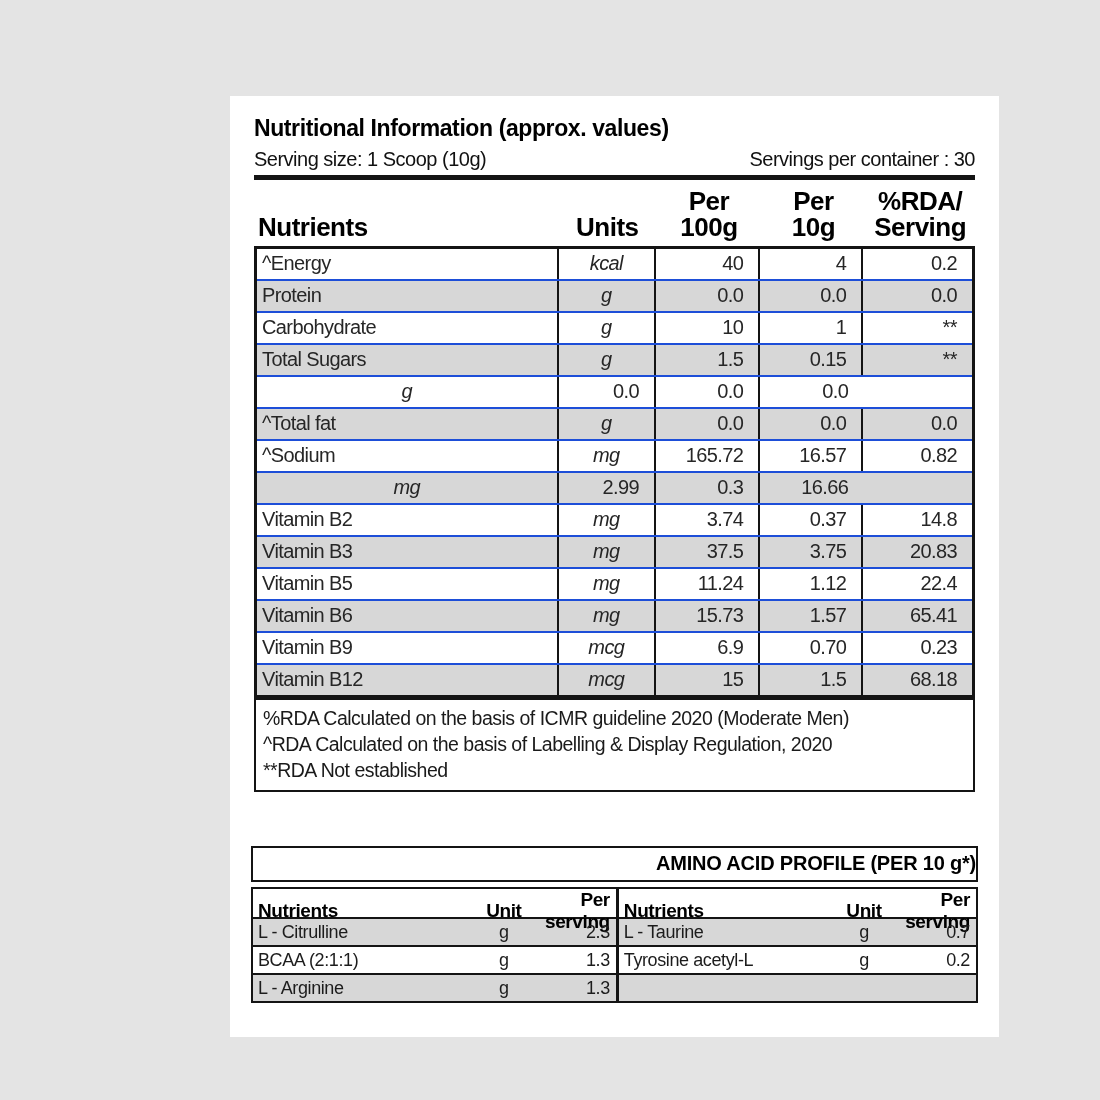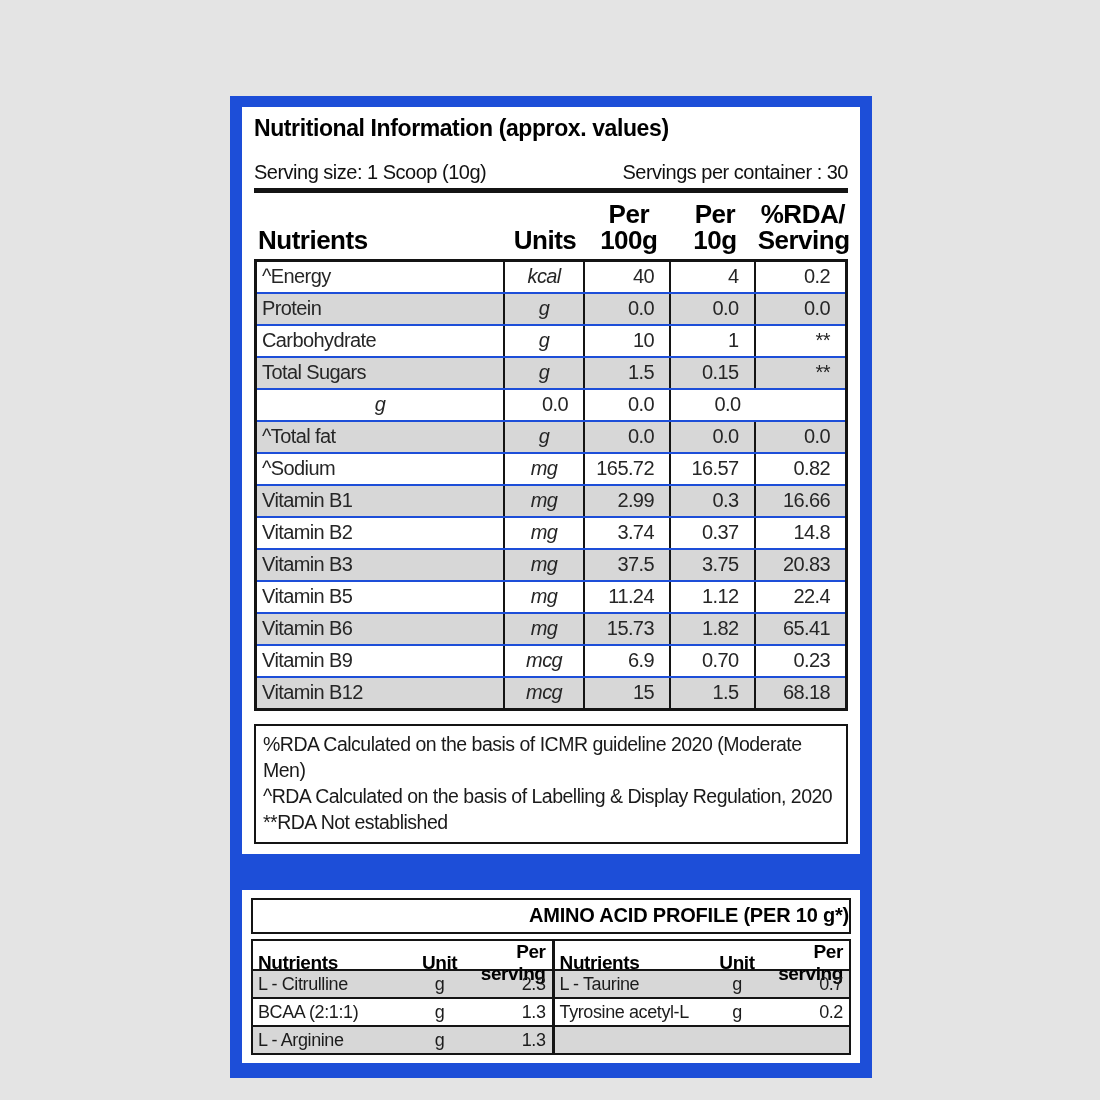--- a/index.html
+++ b/index.html
@@ -4,41 +4,41 @@
 <style>
   html,body{margin:0;padding:0;}
   body{
     width:1100px;height:1100px;position:relative;
     background:#e4e4e4;
     font-family:"Liberation Sans","DejaVu Sans",sans-serif;
     color:#1c1c1c;
     -webkit-font-smoothing:antialiased;
   }
   .label{
-    position:absolute;left:230px;top:96px;width:642px;
-    background:#1d4ed8;
-    padding:11px 0 15px;
+    position:absolute;left:230px;top:96px;width:769px;
+    background:#ffffff;
+    padding:11px 0 26px;
     box-sizing:border-box;
   }
   .panel{
     background:#ffffff;
     margin:0 12px;
     box-sizing:border-box;
   }
   .panel1{ padding:8px 12px 10px; }
   .panel2{ margin-top:36px; padding:8px 9px; }
 
   .title{
     font-size:23px;font-weight:bold;color:#000;
     letter-spacing:-0.4px;line-height:1.2;
   }
   .serving-row{
     display:flex;justify-content:space-between;align-items:baseline;
     font-size:20px;letter-spacing:-0.5px;color:#111;
-    margin-top:18px;
+    margin-top:5px;
   }
   .rule{height:5px;background:#141414;margin-top:4px;}
 
   
   .ngrid{display:grid;grid-template-columns:42.2% 13.6% 14.6% 14.4% 15.2%;}
   .nheader{margin-top:2px;align-items:end;}
   .nhc{
     font-weight:bold;color:#000;font-size:26px;letter-spacing:-0.5px;
     white-space:pre-line;line-height:1.02;
     padding:6px 0 5px;text-align:center;align-self:end;
@@ -57,21 +57,21 @@
     height:100%;display:flex;align-items:center;
     border-right:2px solid #141414;
     box-sizing:border-box;overflow:hidden;
   }
   .nc.c0{padding-left:5px;justify-content:flex-start;}
   .nc.c1{justify-content:center;font-style:italic;}
   .nc.c2,.nc.c3,.nc.c4{justify-content:flex-end;padding-right:15px;}
   .nc.c4{border-right:none;}
 
   .footbox{
-    border:2.5px solid #141414;margin-top:13px;
+    border:2.5px solid #141414;margin-top:0;
     padding:5px 7px 7px;font-size:19.5px;letter-spacing:-0.5px;
     line-height:1.34;color:#1a1a1a;
   }
 
   .amino-title-box{
     border:2.5px solid #141414;text-align:right;
     font-weight:bold;font-size:20px;letter-spacing:-0.2px;color:#000;
     padding:4px 0 5px;
   }
   .amino-wrap{
@@ -159,21 +159,20 @@
           <div class="nc c4">0.0</div>
         </div>
         <div class="nrow w">
           <div class="nc c0">^Sodium</div>
           <div class="nc c1">mg</div>
           <div class="nc c2">165.72</div>
           <div class="nc c3">16.57</div>
           <div class="nc c4">0.82</div>
         </div>
         <div class="nrow g">
-          <div class="nc c0">Vitamin B1</div>
           <div class="nc c1">mg</div>
           <div class="nc c2">2.99</div>
           <div class="nc c3">0.3</div>
           <div class="nc c4">16.66</div>
         </div>
         <div class="nrow w">
           <div class="nc c0">Vitamin B2</div>
           <div class="nc c1">mg</div>
           <div class="nc c2">3.74</div>
           <div class="nc c3">0.37</div>
@@ -190,21 +189,21 @@
           <div class="nc c0">Vitamin B5</div>
           <div class="nc c1">mg</div>
           <div class="nc c2">11.24</div>
           <div class="nc c3">1.12</div>
           <div class="nc c4">22.4</div>
         </div>
         <div class="nrow g">
           <div class="nc c0">Vitamin B6</div>
           <div class="nc c1">mg</div>
           <div class="nc c2">15.73</div>
-          <div class="nc c3">1.82</div>
+          <div class="nc c3">1.57</div>
           <div class="nc c4">65.41</div>
         </div>
         <div class="nrow w">
           <div class="nc c0">Vitamin B9</div>
           <div class="nc c1">mcg</div>
           <div class="nc c2">6.9</div>
           <div class="nc c3">0.70</div>
           <div class="nc c4">0.23</div>
         </div>
         <div class="nrow g">

